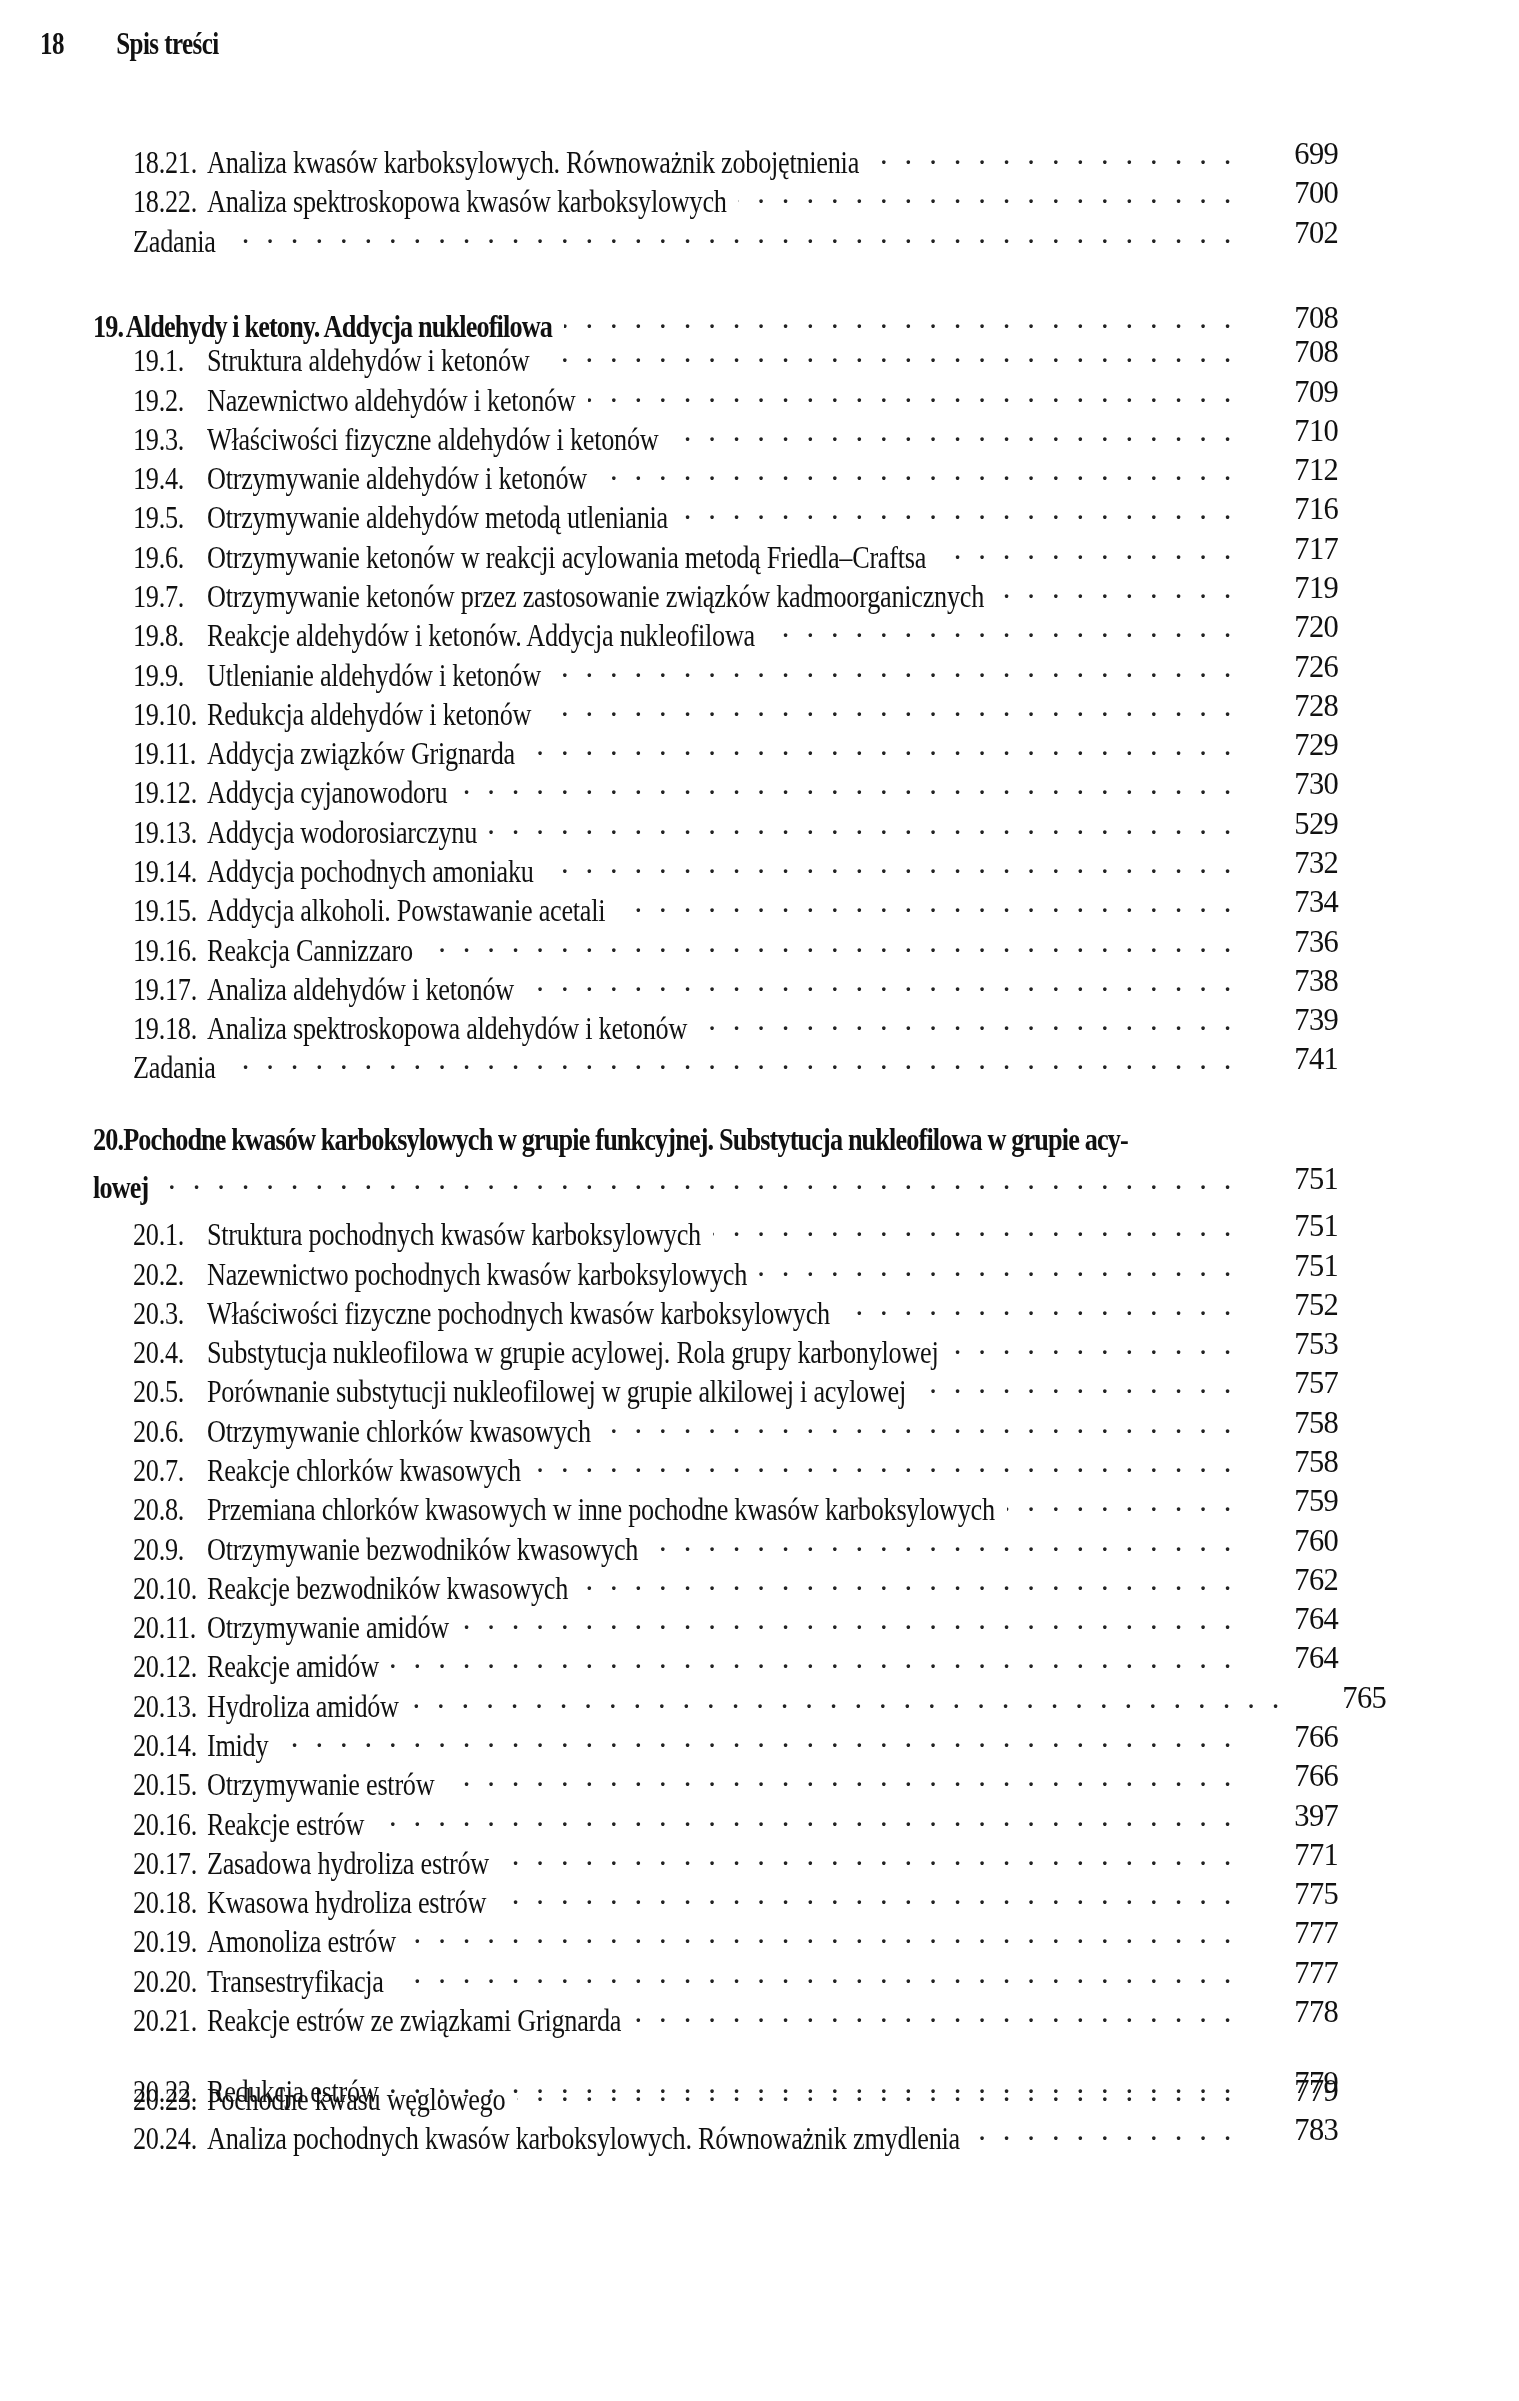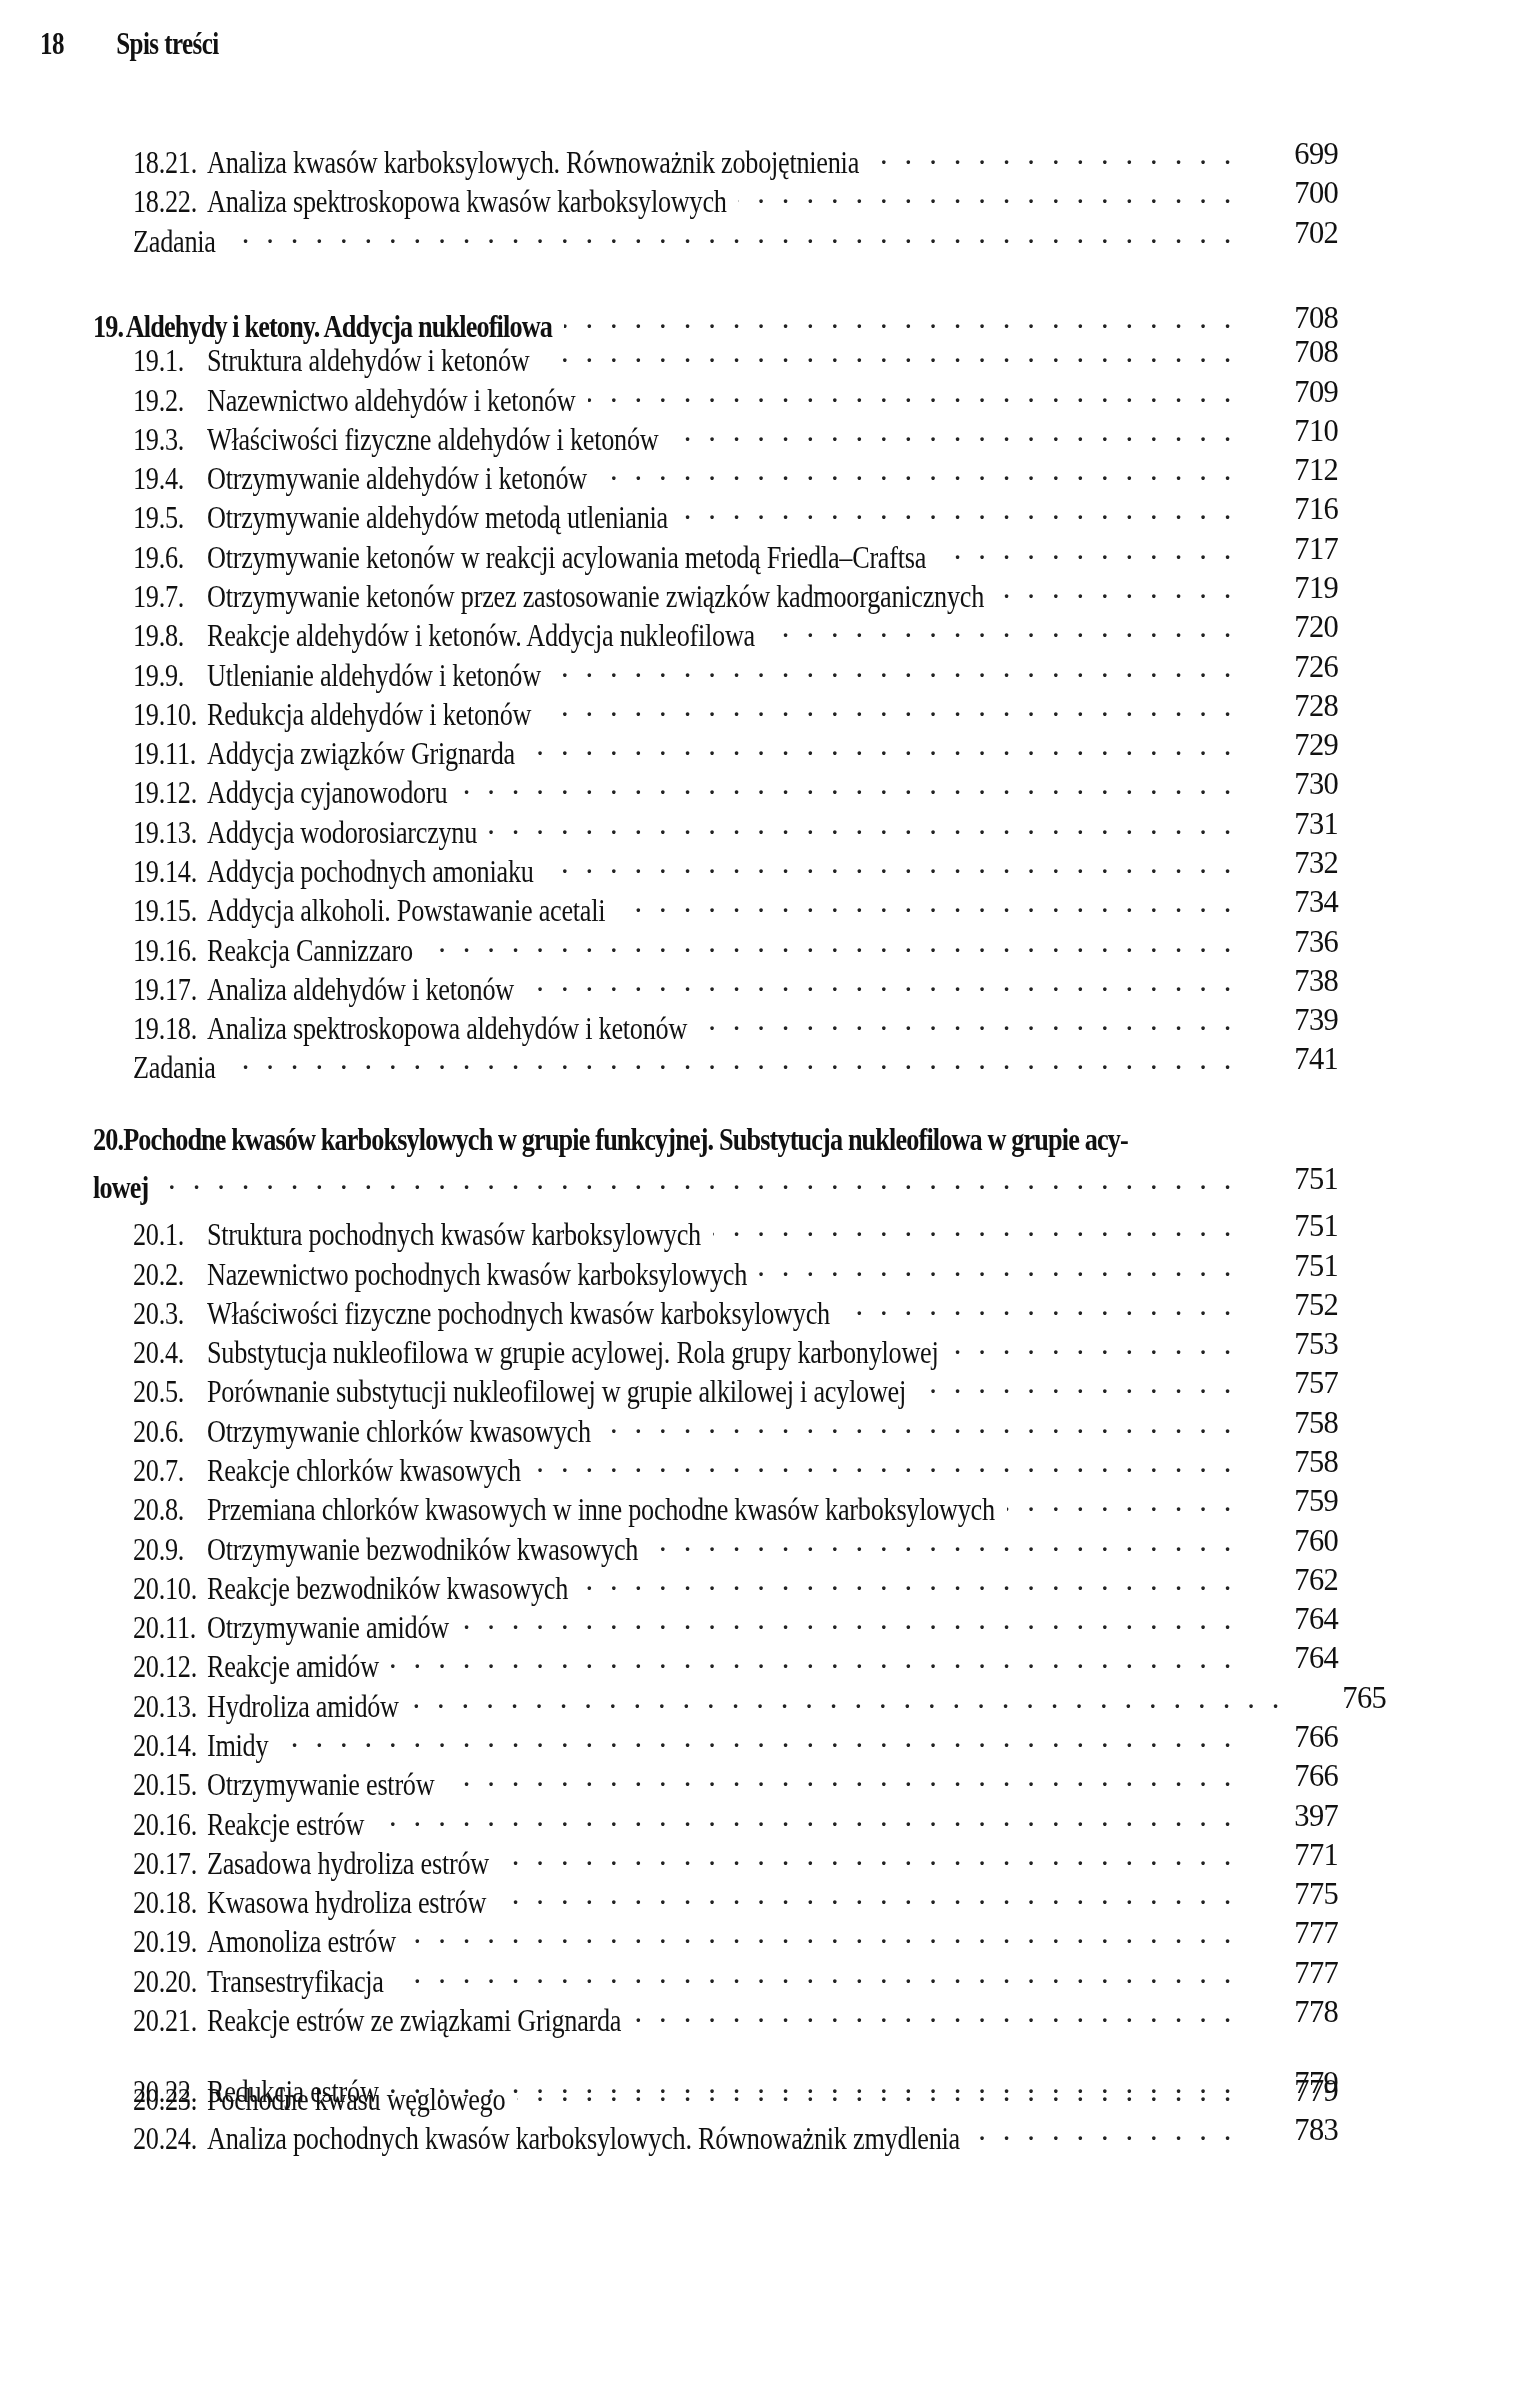--- a/index.html
+++ b/index.html
@@ -170,21 +170,21 @@
         <span class="label" style="transform: scaleX(0.86); margin-right: -51px;"><span class="secnum">19.12.</span><span class="title">Addycja cyjanowodoru</span></span>
         <span class="leader"></span>
       </div>
       <span class="page">730</span>
     </div>
     <div class="row entry" style="top: 806px;">
       <div class="inner">
         <span class="label" style="transform: scaleX(0.86); margin-right: -56px;"><span class="secnum">19.13.</span><span class="title">Addycja wodorosiarczynu</span></span>
         <span class="leader"></span>
       </div>
-      <span class="page">731</span>
+      <span class="page">529</span>
     </div>
     <div class="row entry" style="top: 845px;">
       <div class="inner">
         <span class="label" style="transform: scaleX(0.86); margin-right: -65px;"><span class="secnum">19.14.</span><span class="title">Addycja pochodnych amoniaku</span></span>
         <span class="leader"></span>
       </div>
       <span class="page">732</span>
     </div>
     <div class="row entry" style="top: 884px;">
       <div class="inner">

